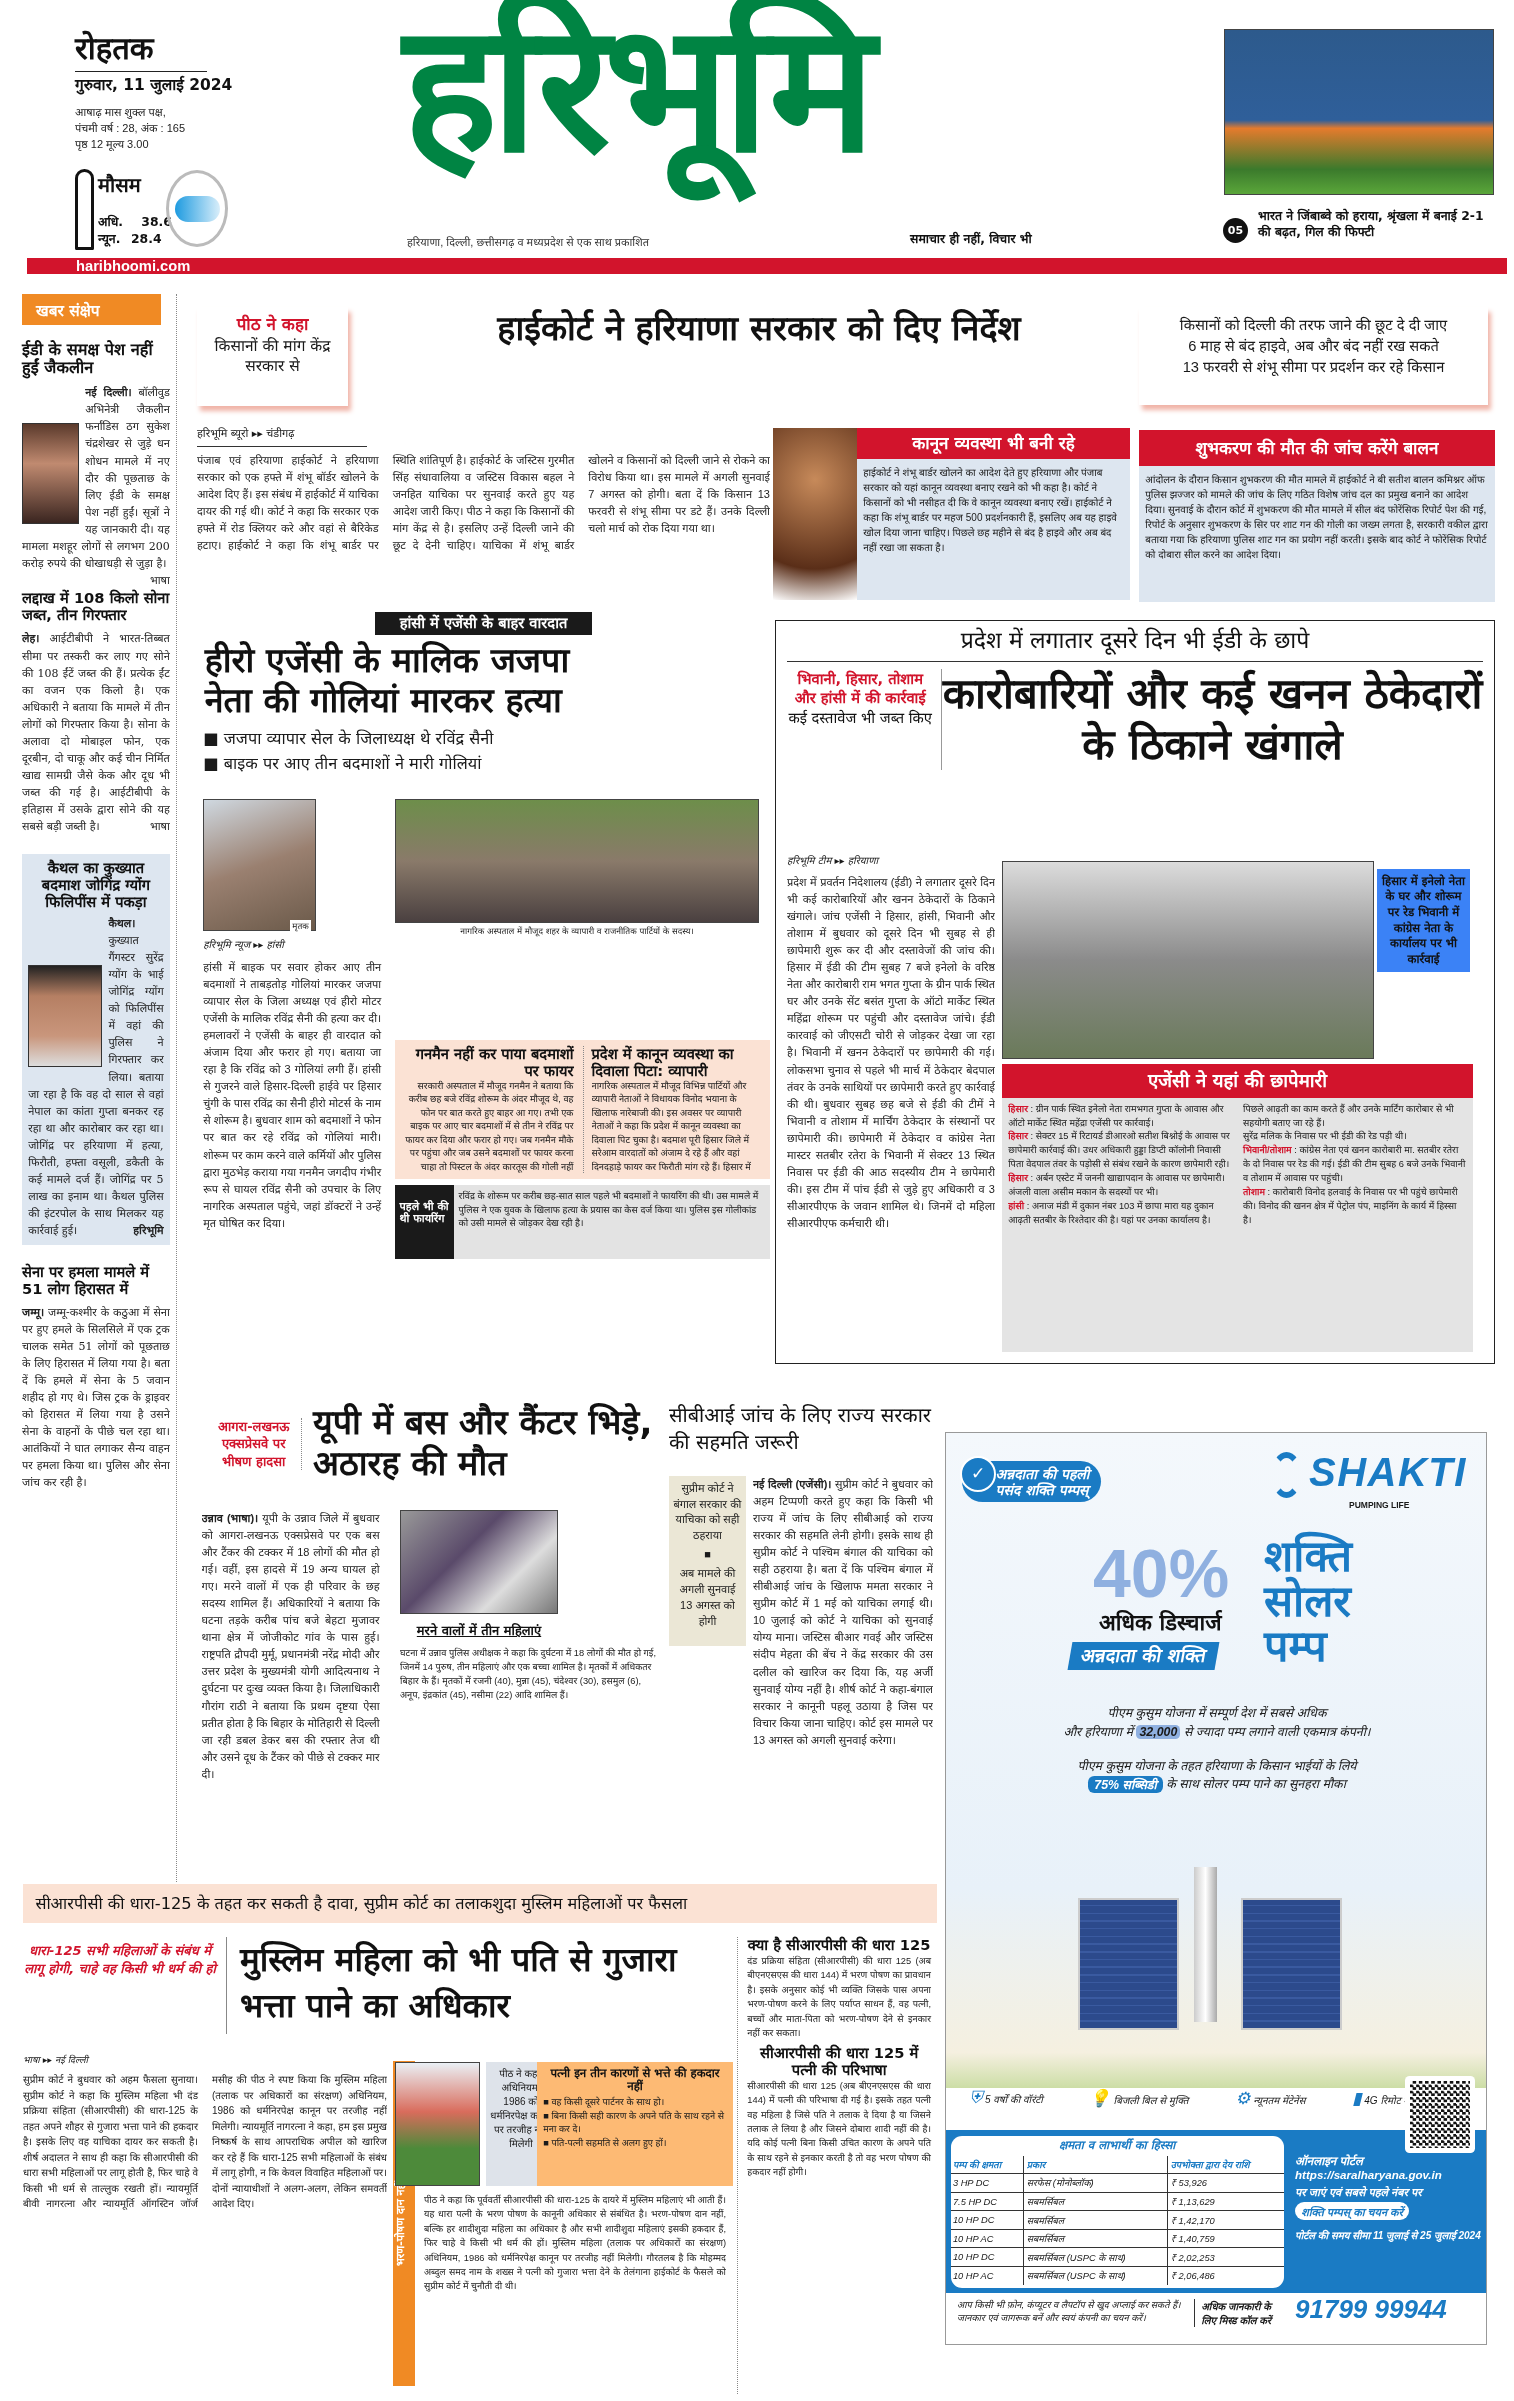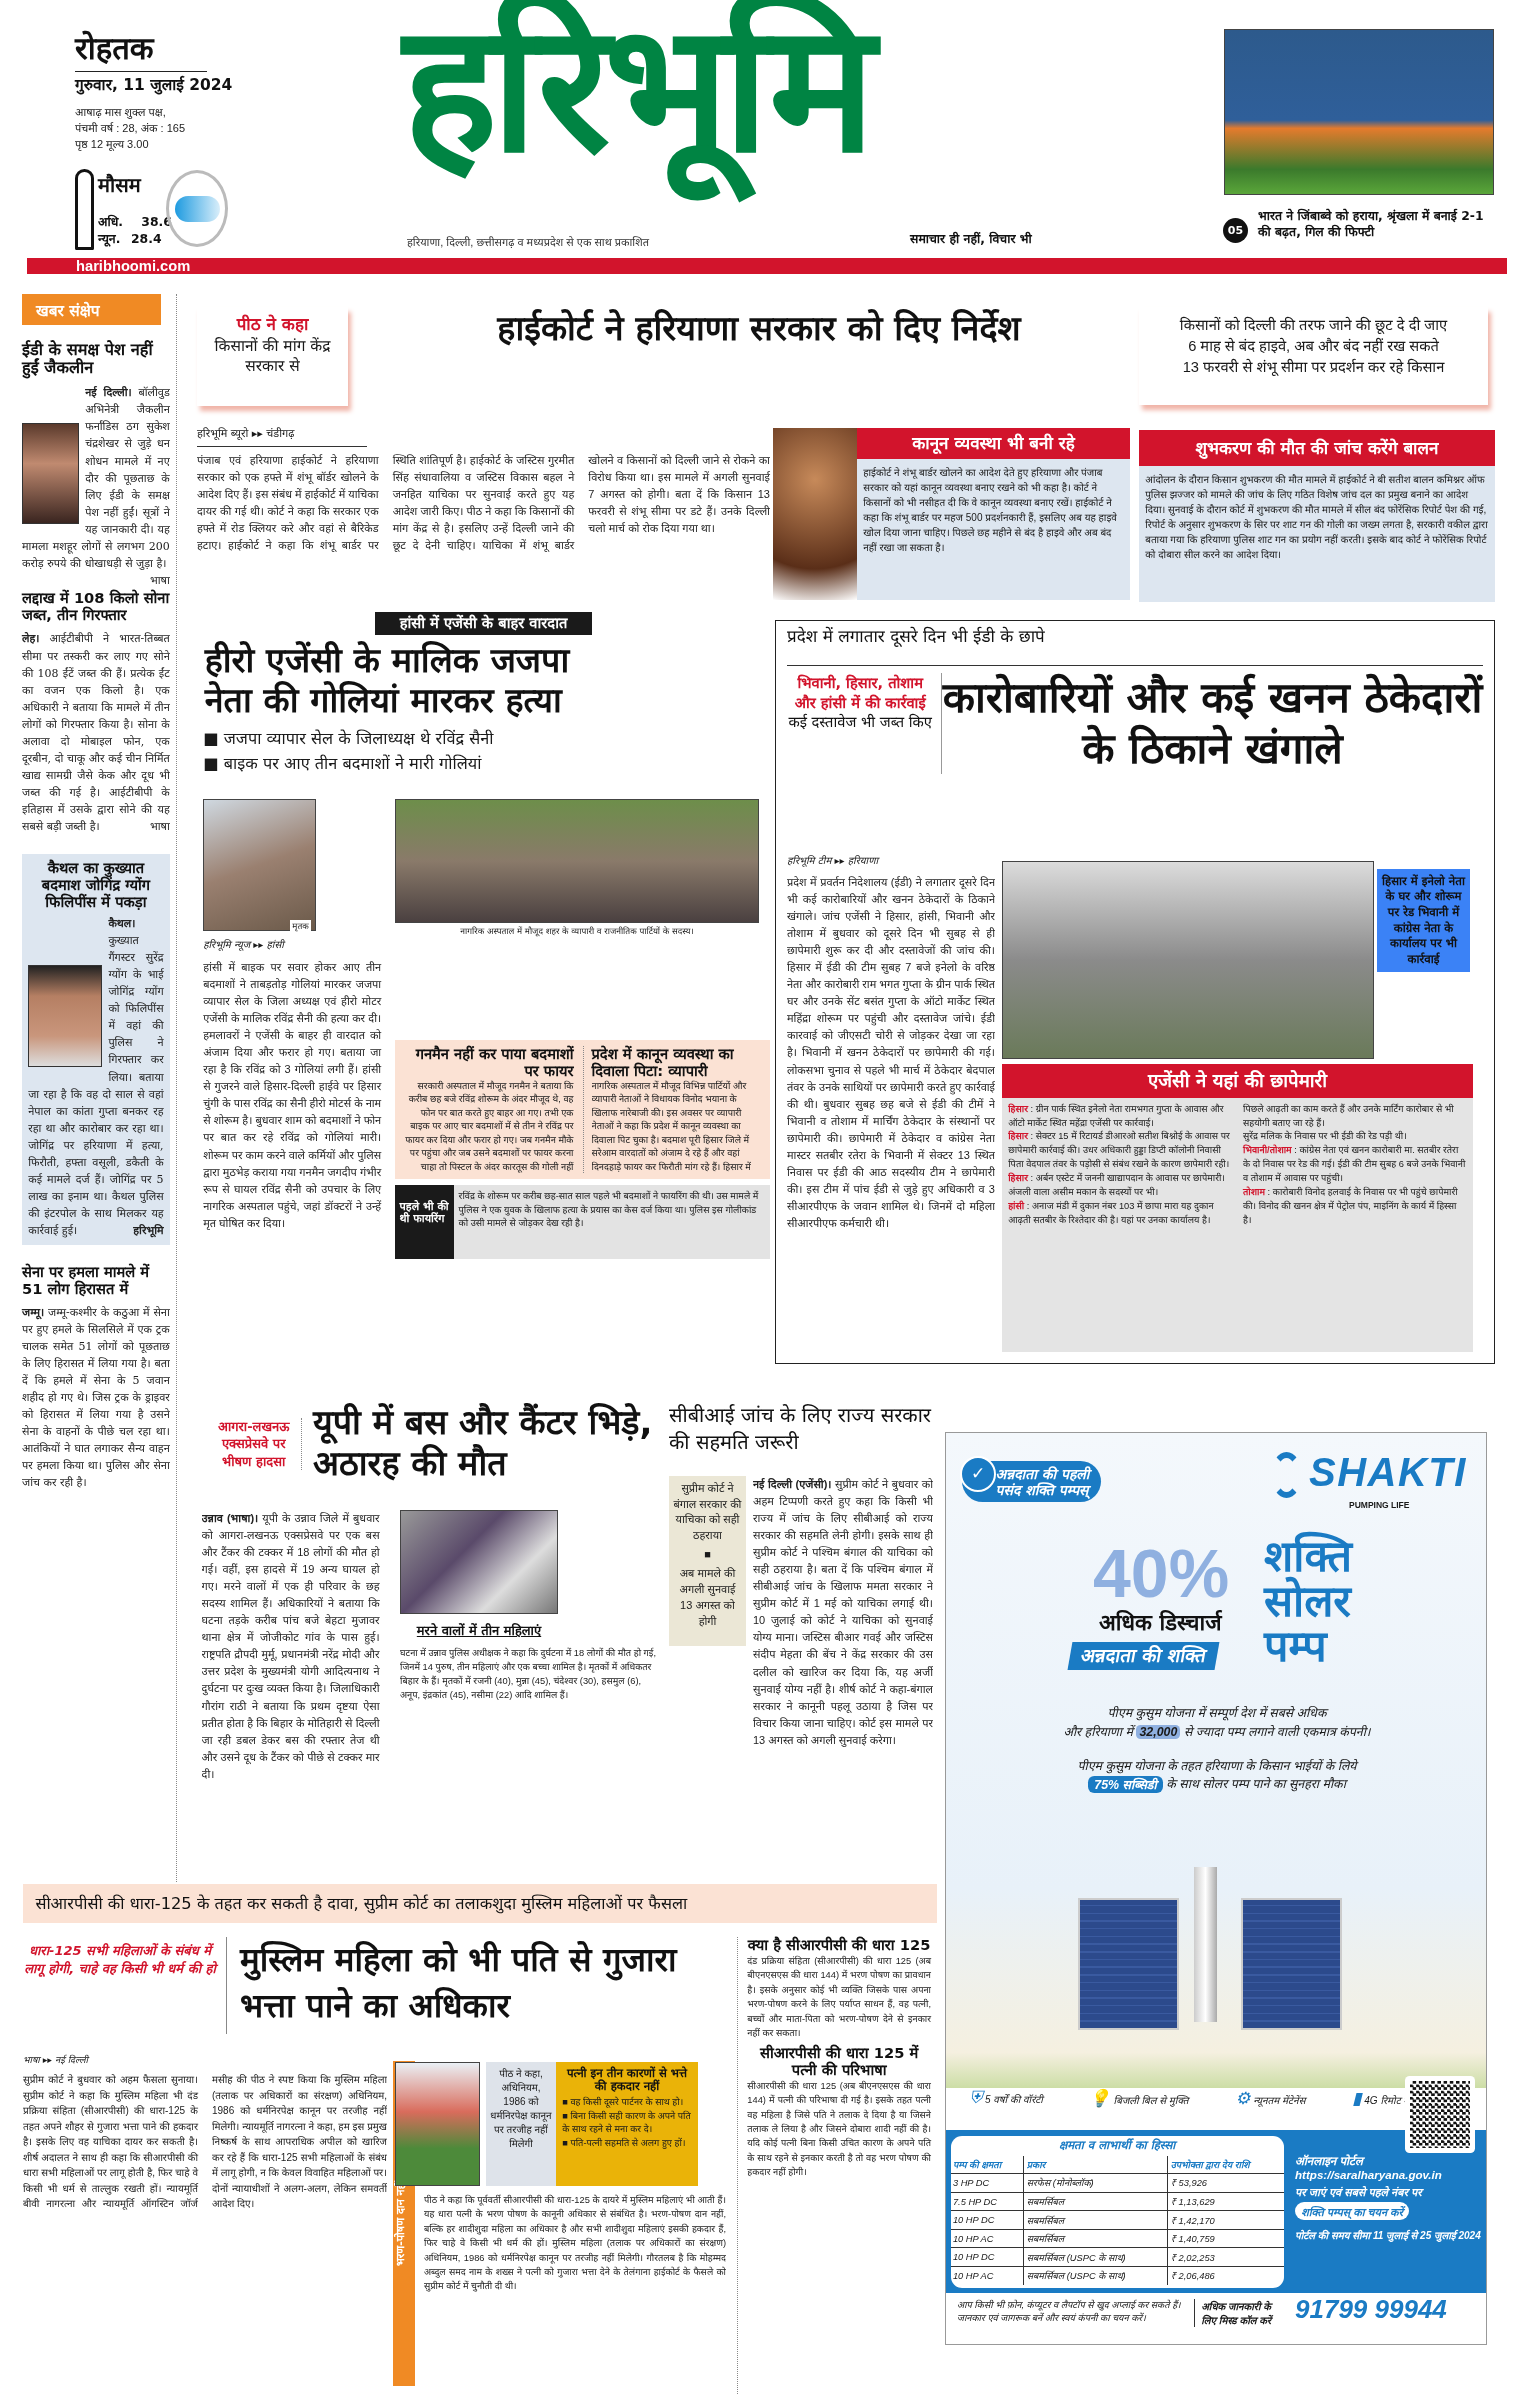--- a/index.html
+++ b/index.html
@@ -144,21 +144,21 @@
       <div style="font-size:9.3px;line-height:1.45;font-family:'Liberation Sans',sans-serif;overflow:hidden;height:93px">नागरिक अस्पताल में मौजूद विभिन्न पार्टियों और व्यापारी नेताओं ने विधायक विनोद भयाना के खिलाफ नारेबाजी की। इस अवसर पर व्यापारी नेताओं ने कहा कि प्रदेश में कानून व्यवस्था का दिवाला पिट चुका है। बदमाश पूरी हिसार जिले में सरेआम वारदातों को अंजाम दे रहे हैं और वहां दिनदहाड़े फायर कर फिरौती मांग रहे हैं। हिसार में 15 दिनों में फिरौती मांगने व गोलियां चलाने की कई वारदातें हो चुकी हैं, लेकिन पुलिस आज तक किसी भी आरोपित को गिरफ्तार नहीं कर पाई है।</div>
     </div>
   </div>
   <div style="position:absolute;left:198px;top:573px;width:375px;height:74px;display:flex">
     <div class="hd" style="width:59px;background:#1a1a1a;color:#fff;font-size:11px;padding:15.5px 4.6px">पहले भी की थी फायरिंग</div>
     <div style="flex:1;background:#e3e3e3;font-size:9.3px;line-height:1.5;padding:4.6px;font-family:'Liberation Sans',sans-serif">रविंद्र के शोरूम पर करीब छह-सात साल पहले भी बदमाशों ने फायरिंग की थी। उस मामले में पुलिस ने एक युवक के खिलाफ हत्या के प्रयास का केस दर्ज किया था। पुलिस इस गोलीकांड को उसी मामले से जोड़कर देख रही है।</div>
   </div>
 </div>
 
 <div class="abs" style="left:775px;top:620px;width:720px;height:744px;border:1.5px solid #222;padding:6.2px 11px">
-  <div class="hd" style="font-size:17px;border-bottom:0.8px solid #333;padding-bottom:18px;font-weight:normal">प्रदेश में लगातार दूसरे दिन भी ईडी के छापे</div>
+  <div class="hd" style="font-size:23px;text-align:center;border-bottom:0.8px solid #333;padding-bottom:7px;font-weight:normal">प्रदेश में लगातार दूसरे दिन भी ईडी के छापे</div>
   <div style="display:flex;margin-top:7.7px">
     <div style="width:155px;text-align:center;border-right:0.8px solid #999;padding-right:7.7px">
       <div class="hd red" style="font-size:14.7px;line-height:1.3">भिवानी, हिसार, तोशाम और हांसी में की कार्रवाई</div>
       <div class="hd" style="font-size:14.7px;line-height:1.3;font-weight:normal">कई दस्तावेज भी जब्त किए</div>
     </div>
     <div class="hd" style="flex:1;font-size:42px;line-height:1.2;text-align:center">कारोबारियों और कई खनन ठेकेदारों के ठिकाने खंगाले</div>
   </div>
   <div style="position:absolute;left:11px;top:232px;font-size:10px;font-style:italic">हरिभूमि टीम ▸▸ हरियाणा</div>
   <div class="body-text" style="position:absolute;left:11px;top:253px;width:208px;font-size:11px;font-family:'Liberation Sans',sans-serif;height:465px;overflow:hidden">प्रदेश में प्रवर्तन निदेशालय (ईडी) ने लगातार दूसरे दिन भी कई कारोबारियों और खनन ठेकेदारों के ठिकाने खंगाले। जांच एजेंसी ने हिसार, हांसी, भिवानी और तोशाम में बुधवार को दूसरे दिन भी सुबह से ही छापेमारी शुरू कर दी और दस्तावेजों की जांच की। हिसार में ईडी की टीम सुबह 7 बजे इनेलो के वरिष्ठ नेता और कारोबारी राम भगत गुप्ता के ग्रीन पार्क स्थित घर और उनके सेंट बसंत गुप्ता के ऑटो मार्केट स्थित महिंद्रा शोरूम पर पहुंची और दस्तावेज जांचे। ईडी कारवाई को जीएसटी चोरी से जोड़कर देखा जा रहा है। भिवानी में खनन ठेकेदारों पर छापेमारी की गई। लोकसभा चुनाव से पहले भी मार्च में ठेकेदार बेदपाल तंवर के उनके साथियों पर छापेमारी करते हुए कार्रवाई की थी। बुधवार सुबह छह बजे से ईडी की टीमें ने भिवानी व तोशाम में मार्चिंग ठेकेदार के संस्थानों पर छापेमारी की। छापेमारी में ठेकेदार व कांग्रेस नेता मास्टर सतबीर रतेरा के भिवानी में सेक्टर 13 स्थित निवास पर ईडी की आठ सदस्यीय टीम ने छापेमारी की। इस टीम में पांच ईडी से जुड़े हुए अधिकारी व 3 सीआरपीएफ के जवान शामिल थे। जिनमें दो महिला सीआरपीएफ कर्मचारी थी।</div>
   <div class="photo" style="position:absolute;left:226px;top:240px;width:372px;height:198px;background:linear-gradient(180deg,#dcdcdc,#8b8b8b 50%,#6a7a5a)"></div>
@@ -203,21 +203,21 @@
 <div class="abs hd" style="left:23px;top:1884px;width:914px;height:39px;background:#fbe2d4;font-size:16.3px;line-height:39px;padding-left:12.4px;font-weight:normal">सीआरपीसी की धारा-125 के तहत कर सकती है दावा, सुप्रीम कोर्ट का तलाकशुदा मुस्लिम महिलाओं पर फैसला</div>
 <div class="abs" style="left:23px;top:1937px;width:914px;height:457px">
   <div class="hd red" style="position:absolute;left:0;top:4.6px;width:194px;font-size:13px;line-height:1.45;font-style:italic;text-align:center">धारा-125 सभी महिलाओं के संबंध में लागू होगी, चाहे वह किसी भी धर्म की हो</div>
   <div style="position:absolute;left:203px;top:0;height:97px;border-left:0.8px solid #888"></div>
   <div class="hd" style="position:absolute;left:217px;top:0;width:496px;font-size:33px;line-height:1.4">मुस्लिम महिला को भी पति से गुजारा भत्ता पाने का अधिकार</div>
   <div style="position:absolute;left:0;top:116px;font-size:9.3px;font-style:italic">भाषा ▸▸ नई दिल्ली</div>
   <div class="body-text cols2" style="position:absolute;left:0;top:135px;width:364px;height:318px;font-size:10px;font-family:'Liberation Sans',sans-serif;overflow:hidden">सुप्रीम कोर्ट ने बुधवार को अहम फैसला सुनाया। सुप्रीम कोर्ट ने कहा कि मुस्लिम महिला भी दंड प्रक्रिया संहिता (सीआरपीसी) की धारा-125 के तहत अपने शौहर से गुजारा भत्ता पाने की हकदार है। इसके लिए वह याचिका दायर कर सकती है। शीर्ष अदालत ने साथ ही कहा कि सीआरपीसी की धारा सभी महिलाओं पर लागू होती है, फिर चाहे वे किसी भी धर्म से ताल्लुक रखती हों। न्यायमूर्ति बीवी नागरत्ना और न्यायमूर्ति ऑगस्टिन जॉर्ज मसीह की पीठ ने स्पष्ट किया कि मुस्लिम महिला (तलाक पर अधिकारों का संरक्षण) अधिनियम, 1986 को धर्मनिरपेक्ष कानून पर तरजीह नहीं मिलेगी। न्यायमूर्ति नागरत्ना ने कहा, हम इस प्रमुख निष्कर्ष के साथ आपराधिक अपील को खारिज कर रहे हैं कि धारा-125 सभी महिलाओं के संबंध में लागू होगी, न कि केवल विवाहित महिलाओं पर। दोनों न्यायाधीशों ने अलग-अलग, लेकिन समवर्ती आदेश दिए।</div>
   <div style="position:absolute;left:370px;top:124px;width:22px;height:325px;background:#f08a24;color:#fff;font-weight:bold;font-size:11px;writing-mode:vertical-rl;transform:rotate(180deg);text-align:center">भरण-पोषण दान नहीं</div>
   <div class="photo" style="position:absolute;left:372px;top:125px;width:85px;height:124px;background:linear-gradient(180deg,#eaf0f5,#d96c5c 40%,#4d8a3a 70%)"></div>
   <div style="position:absolute;left:463px;top:125px;width:70px;height:124px;background:#dee3ea;text-align:center;font-size:10px;line-height:1.4;padding:4.6px 3.1px;font-family:'Liberation Sans',sans-serif">पीठ ने कहा, अधिनियम, 1986 को धर्मनिरपेक्ष कानून पर तरजीह नहीं मिलेगी</div>
-  <div style="position:absolute;left:533px;top:125px;width:142px;height:124px;background:#eab308;padding:4.6px 6.2px;font-family:'Liberation Sans',sans-serif">
+  <div style="position:absolute;left:514px;top:125px;width:196px;height:124px;background:#fdba74;padding:4.6px 6.2px;font-family:'Liberation Sans',sans-serif">
     <div class="hd" style="font-size:11.6px;text-align:center">पत्नी इन तीन कारणों से भत्ते की हकदार नहीं</div>
     <div style="font-size:9.3px;line-height:1.45;margin-top:3.1px">
       <div class="sq">वह किसी दूसरे पार्टनर के साथ हो।</div>
       <div class="sq">बिना किसी सही कारण के अपने पति के साथ रहने से मना कर दे।</div>
       <div class="sq">पति-पत्नी सहमति से अलग हुए हों।</div>
     </div>
   </div>
   <div class="body-text" style="position:absolute;left:401px;top:256px;width:302px;height:194px;font-size:9.3px;font-family:'Liberation Sans',sans-serif;overflow:hidden">पीठ ने कहा कि पूर्ववर्ती सीआरपीसी की धारा-125 के दायरे में मुस्लिम महिलाएं भी आती हैं। यह धारा पत्नी के भरण पोषण के कानूनी अधिकार से संबंधित है। भरण-पोषण दान नहीं, बल्कि हर शादीशुदा महिला का अधिकार है और सभी शादीशुदा महिलाएं इसकी हकदार हैं, फिर चाहे वे किसी भी धर्म की हों। मुस्लिम महिला (तलाक पर अधिकारों का संरक्षण) अधिनियम, 1986 को धर्मनिरपेक्ष कानून पर तरजीह नहीं मिलेगी। गौरतलब है कि मोहम्मद अब्दुल समद नाम के शख्स ने पत्नी को गुजारा भत्ता देने के तेलंगाना हाईकोर्ट के फैसले को सुप्रीम कोर्ट में चुनौती दी थी।</div>
   <div class="vline" style="position:absolute;left:714px;top:0;width:194px;height:457px;padding-left:9.3px">
     <div class="hd" style="font-size:14.7px;text-align:center">क्या है सीआरपीसी की धारा 125</div>

